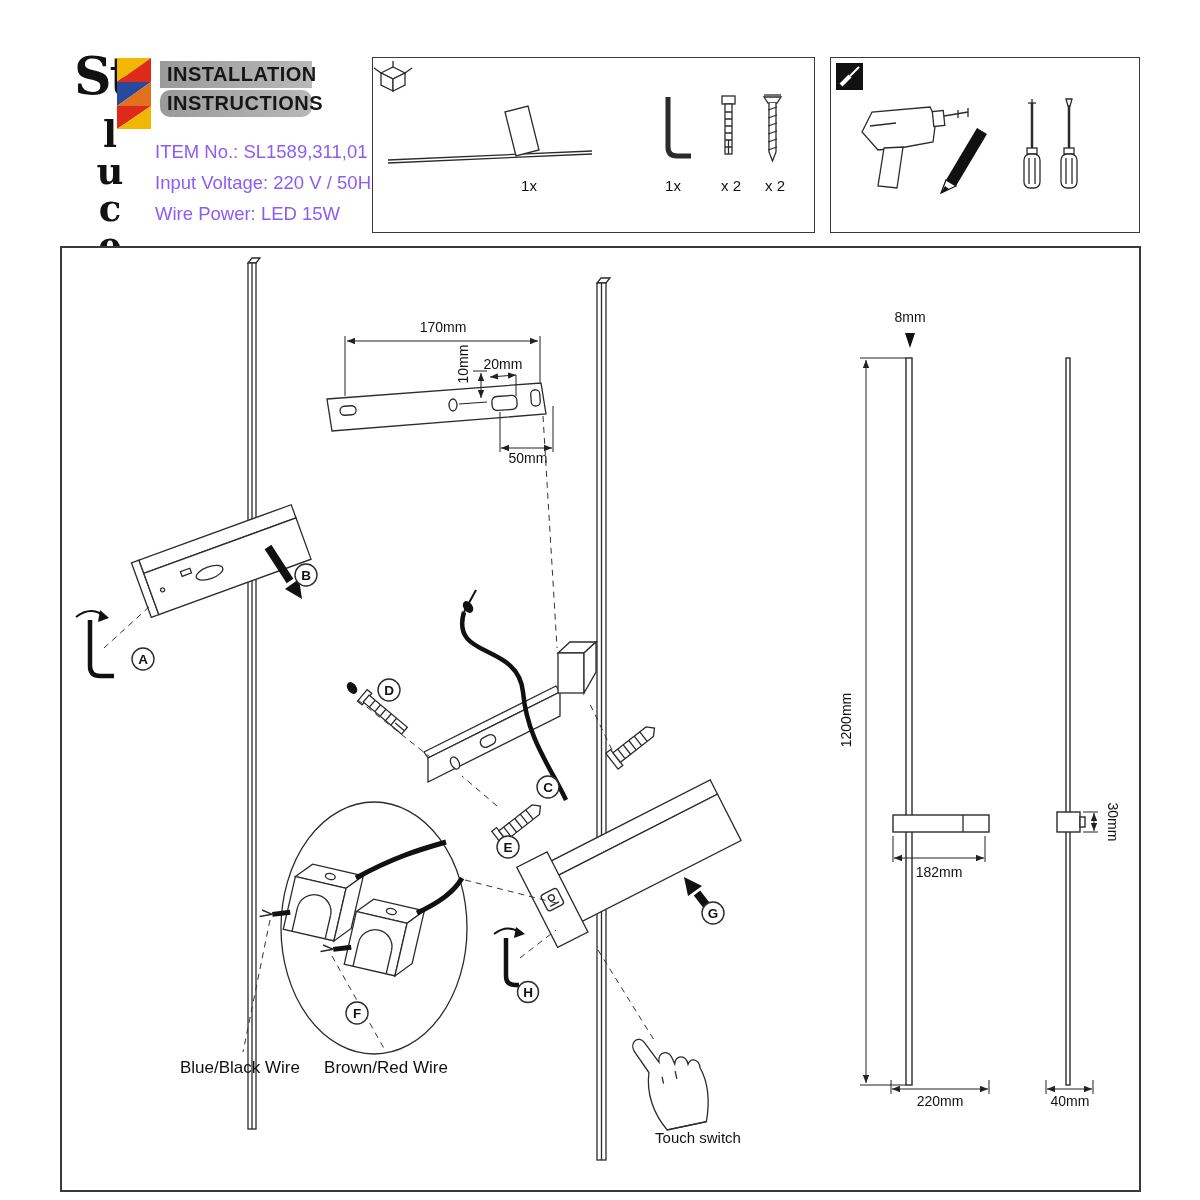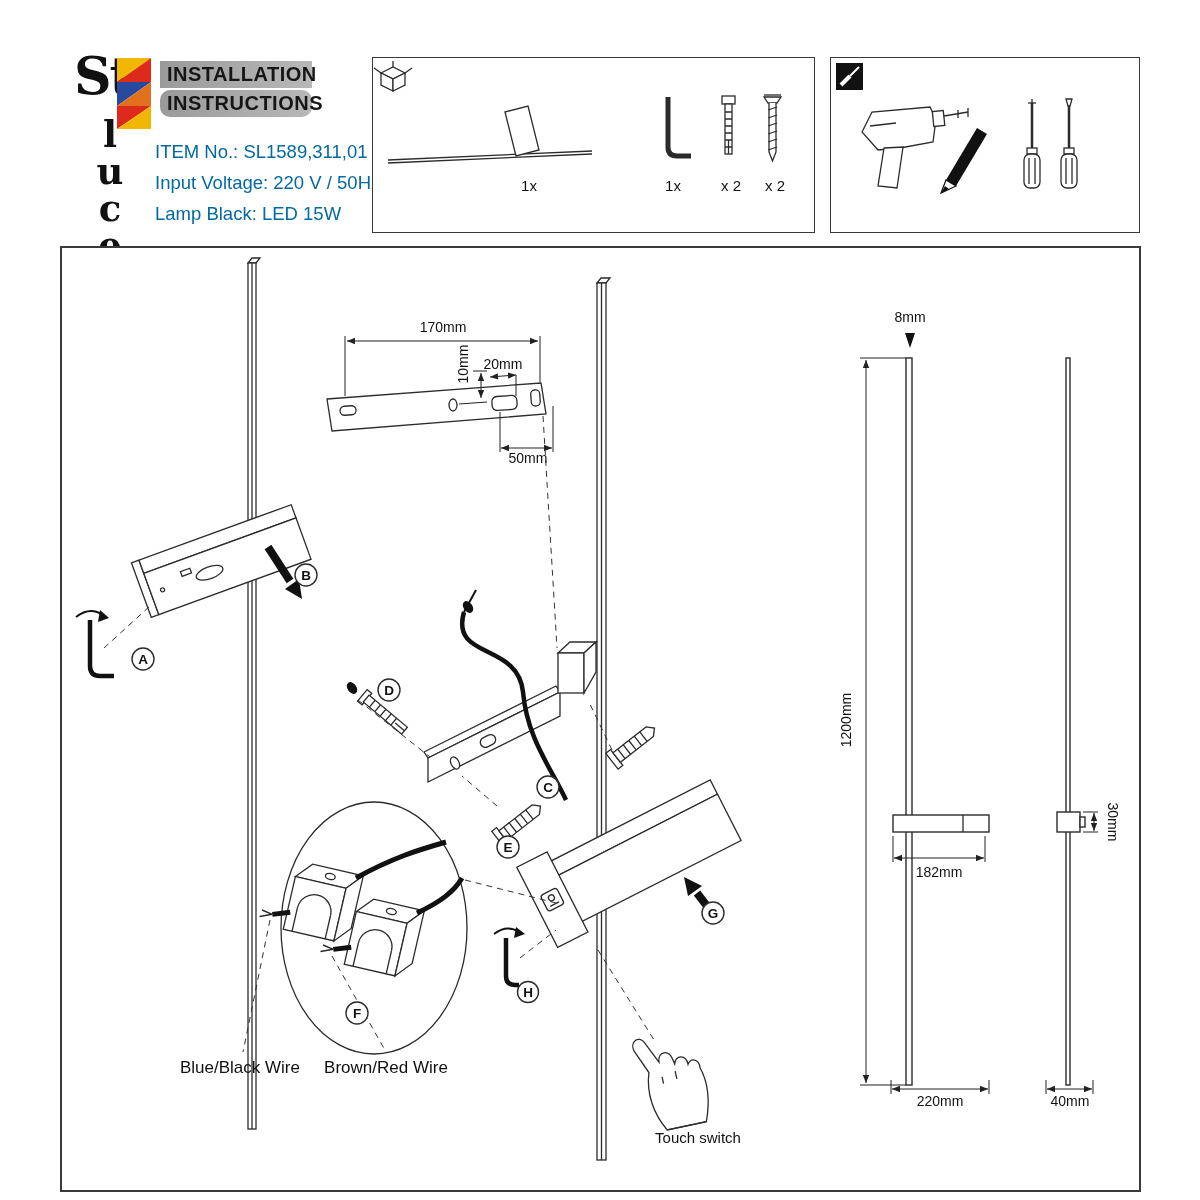--- a/index.html
+++ b/index.html
@@ -12,21 +12,21 @@
              font-weight:bold; font-size:52px; line-height:1; color:#111; letter-spacing:-2px; }
   .mosaic  { position:absolute; left:117px; top:58px; width:34px; height:71px; }
   .logo-luce { position:absolute; left:88px; top:112px; font-family:"DejaVu Serif", serif;
                font-weight:bold; font-size:37px; color:#111;
                writing-mode:vertical-rl; text-orientation:upright; letter-spacing:-7px; }
   .title-bar { position:absolute; left:160px; width:152px; height:27px;
                background:linear-gradient(90deg,#9a9a9a,#b8b8b8);
                color:#161616; font-weight:bold; font-size:20px; line-height:27px;
                padding-left:7px; letter-spacing:0.5px; }
   #title1 { top:61px; } #title2 { top:90px;border-radius:10px; }
-  .info { position:absolute; left:155px; top:136px; font-size:18.5px; color:#0369a1; line-height:31px; }
+  .info { position:absolute; left:155px; top:136px; font-size:18.5px; color:#8b5cf6; line-height:31px; }
 
   .box { position:absolute; border:1.5px solid #3a3a3a; background:#fff; }
   #package-box { left:372px; top:57px; width:443px; height:176px; }
   #tools-box   { left:830px; top:57px; width:310px; height:176px; }
   #main-box    { left:60px;  top:246px; width:1081px; height:946px; border-width:2px; }
 
   
   #art { position:absolute; left:0; top:0; width:1200px; height:1200px; }
   .ln    { fill:none; stroke:#2b2b2b; stroke-width:1.3; }
   .fillw { fill:#fff;  stroke:#2b2b2b; stroke-width:1.4; }
@@ -55,21 +55,21 @@
     <polygon points="34,48 34,71 0,71" fill="#f2b705"></polygon>
   </svg>
   <div class="logo-luce">luce</div>
 
   <div class="title-bar" id="title1">INSTALLATION</div>
   <div class="title-bar" id="title2">INSTRUCTIONS</div>
 
   <div class="info">
     <div>ITEM No.: SL1589,311,01</div>
     <div>Input Voltage: 220 V / 50Hz</div>
-    <div>Lamp Black: LED 15W</div>
+    <div>Wire Power: LED 15W</div>
   </div>
 
   <div class="box" id="package-box"></div>
   <div class="box" id="tools-box"></div>
   <div class="box" id="main-box"></div>
 
   <svg id="art" viewBox="0 0 1200 1200">
     <defs>
       <marker id="ma" markerWidth="9" markerHeight="8" refX="8" refY="4" orient="auto" markerUnits="userSpaceOnUse">
         <path d="M0,0.8 L8,4 L0,7.2 Z" fill="#222"></path>

